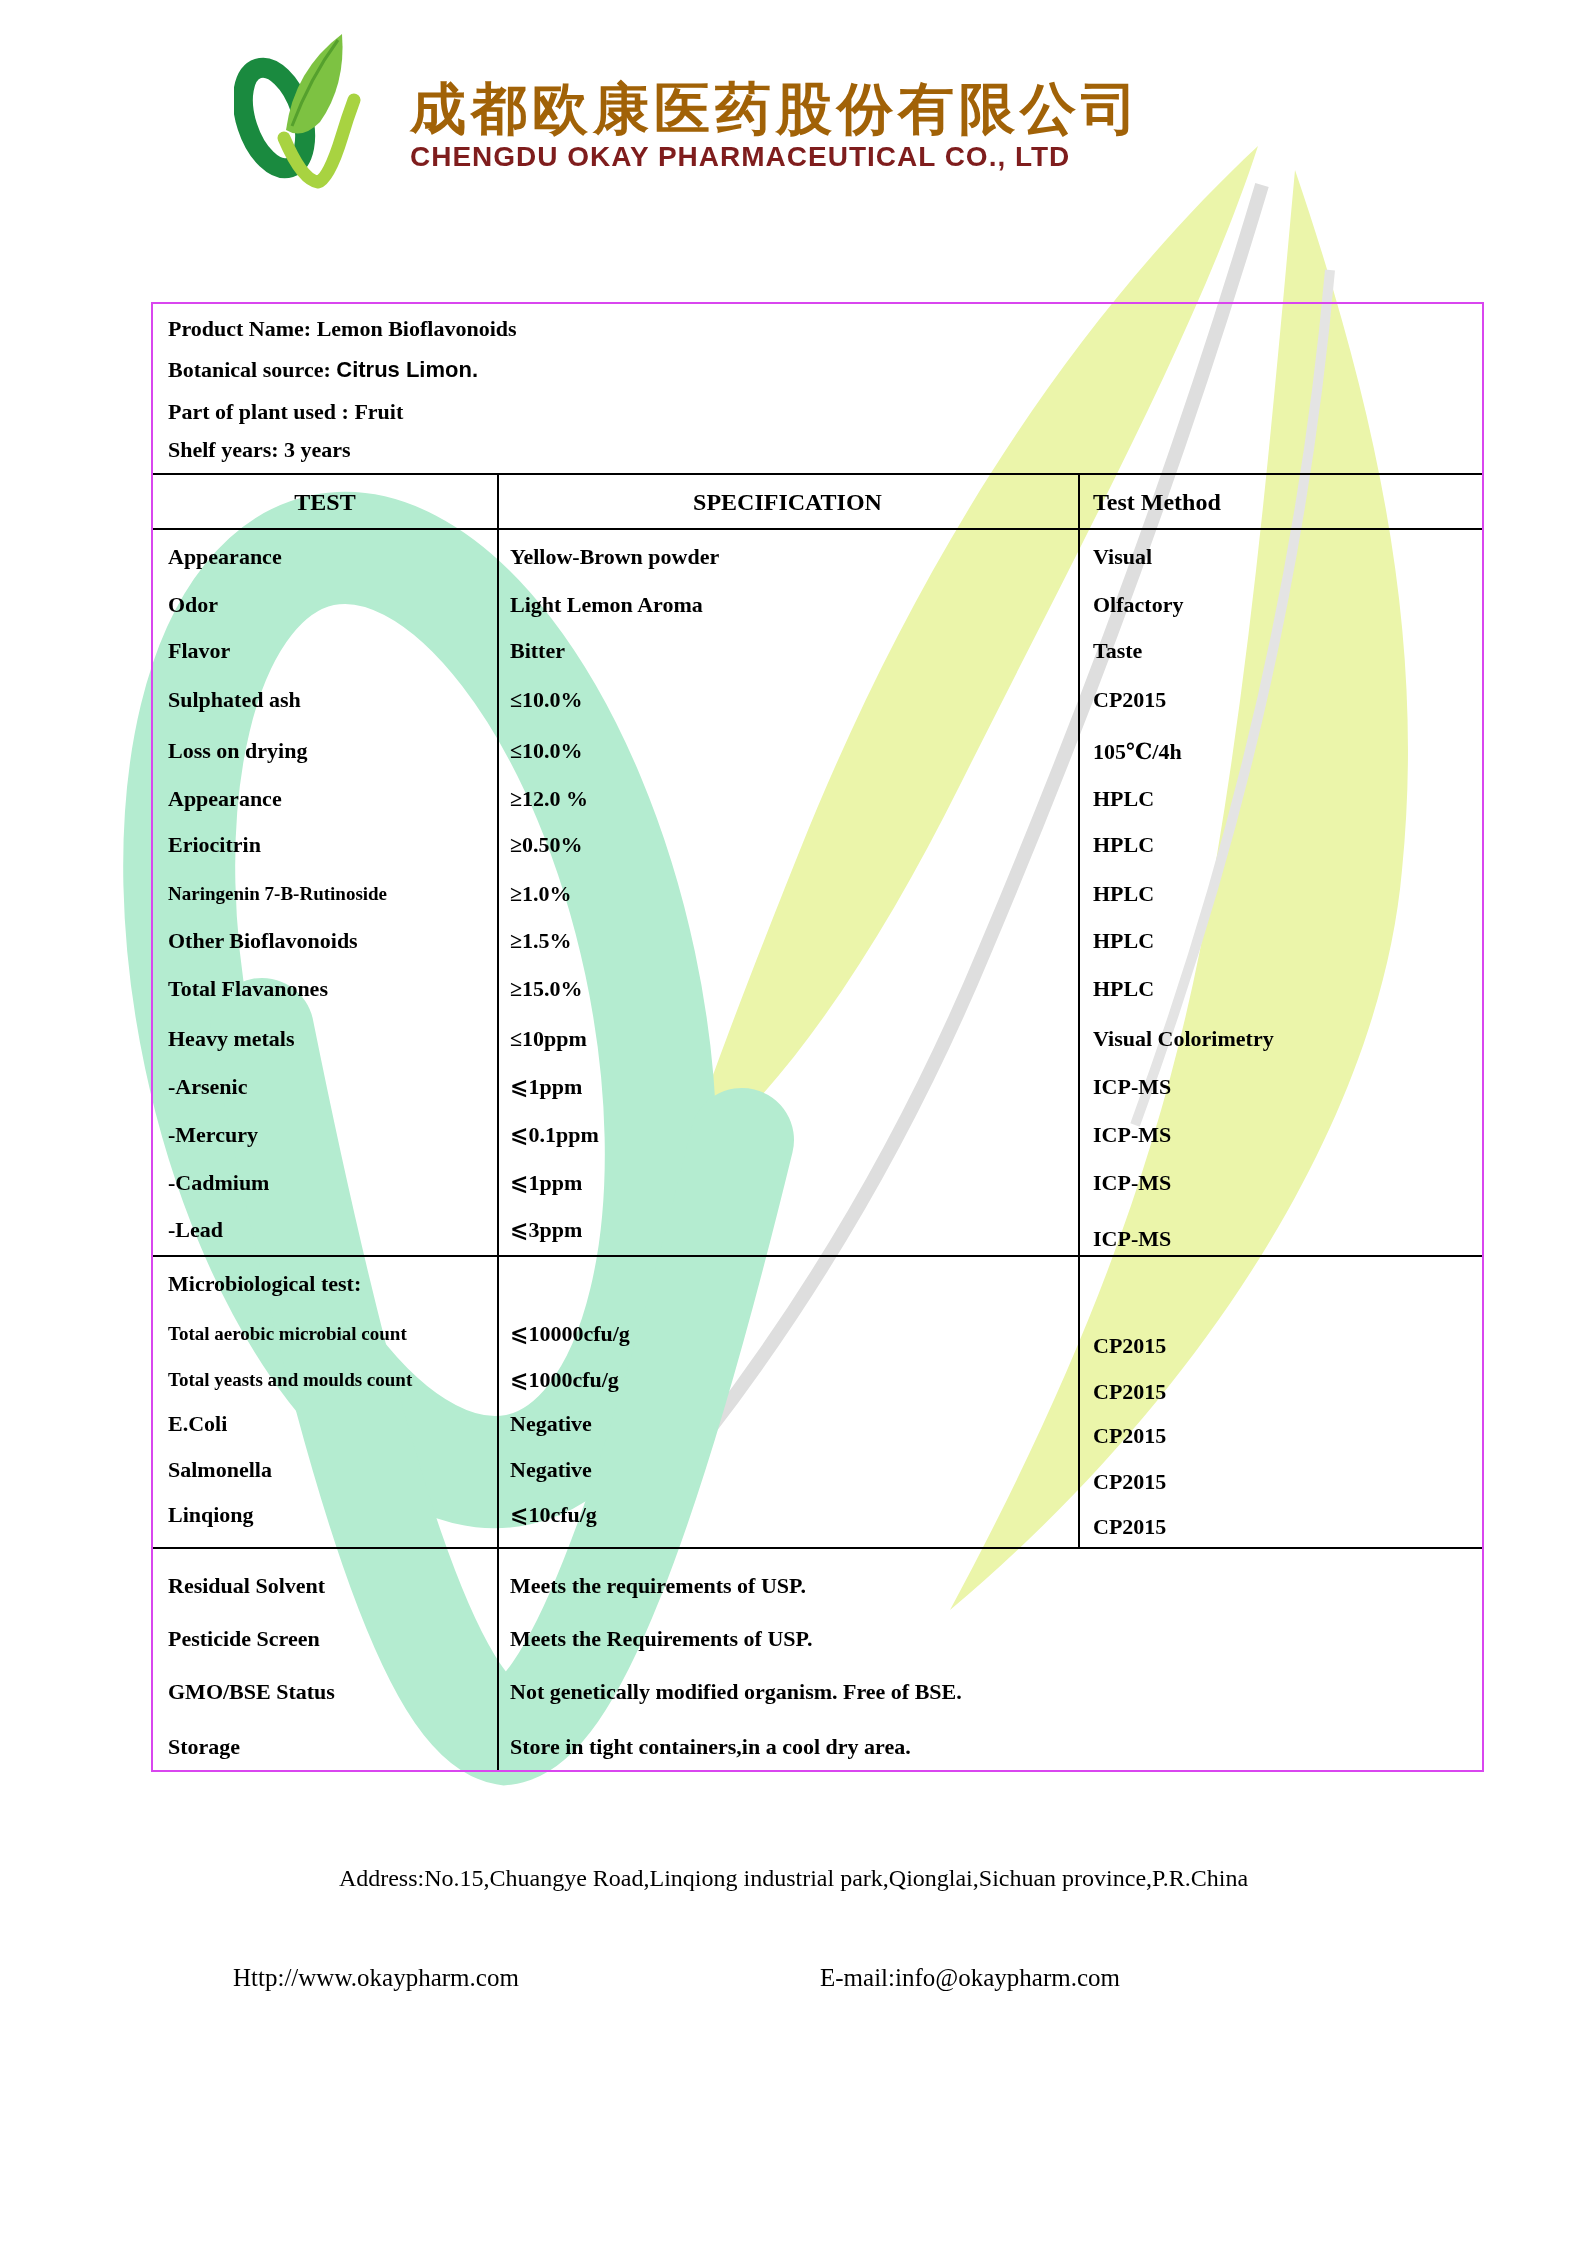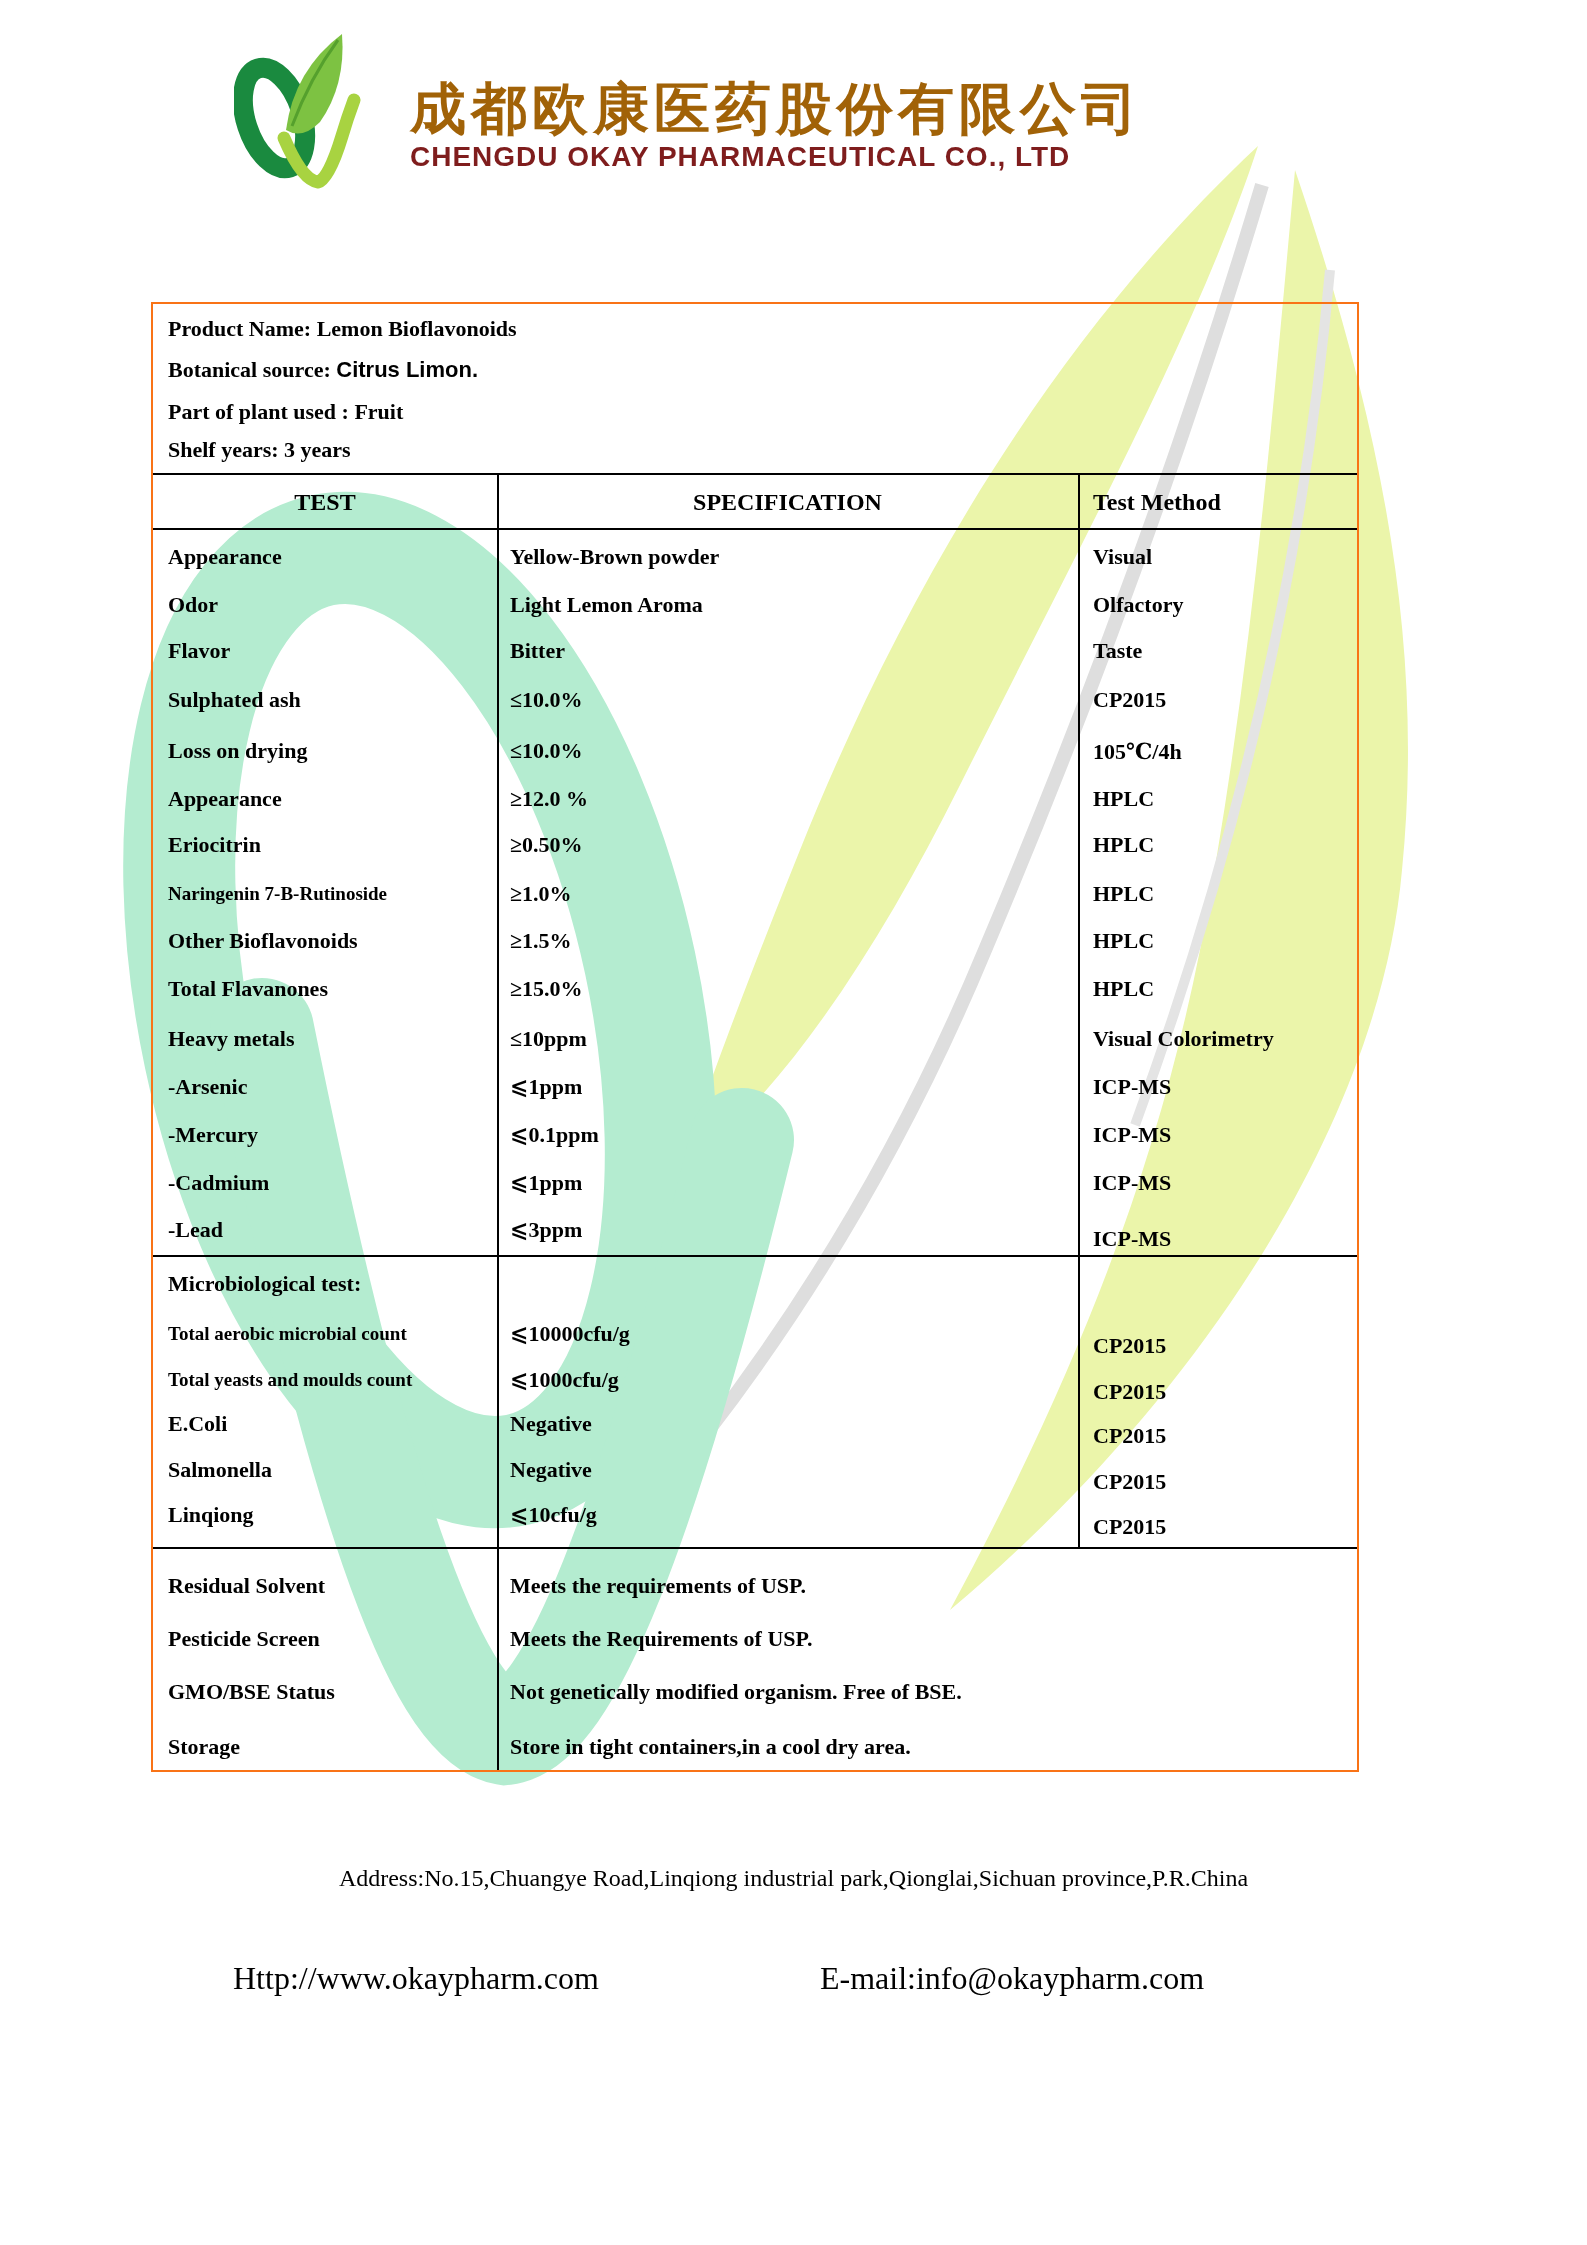--- a/index.html
+++ b/index.html
@@ -23,22 +23,22 @@
     font-family:"Liberation Sans","DejaVu Sans",sans-serif;
     font-size:28px;font-weight:bold;letter-spacing:1px;color:#7f1d1d;white-space:nowrap;
   }
   .doc-title{
     position:absolute;left:0;top:220px;width:100%;text-align:center;
     font-size:43px;font-weight:bold;margin:0;
   }
 
   
   .spec-table{
-    position:absolute;left:151px;top:302px;width:1208px;height:1470px;
-    border:2px solid #f97316;box-sizing:border-box;
+    position:absolute;left:151px;top:302px;width:1333px;height:1470px;
+    border:2px solid #d946ef;box-sizing:border-box;
   }
   .hline{position:absolute;left:0;right:0;height:2px;background:#000;}
   .vline{position:absolute;width:2px;background:#000;}
   .row{position:absolute;left:0;width:100%;height:0;}
   .cell{position:absolute;transform:translateY(-50%);white-space:nowrap;
         font-size:22px;font-weight:bold;}
   .c-test{left:15px;}
   .c-spec{left:357px;font-family:"Liberation Serif","DejaVu Serif","DejaVu Sans",serif;}
   .c-method{left:940px;}
   .cell.small{font-size:19px;}
@@ -48,21 +48,21 @@
         font-size:22px;font-weight:bold;}
   .info-val-sans{font-family:"Liberation Sans","DejaVu Sans",sans-serif;}
   .hdr{position:absolute;transform:translateY(-50%);font-size:24px;font-weight:bold;white-space:nowrap;}
   .hdr-test{left:0;width:344px;text-align:center;}
   .hdr-spec{left:344px;width:581px;text-align:center;}
   .hdr-method{left:940px;}
 
   
   .footer-line{position:absolute;left:0;width:100%;text-align:center;
     font-size:24px;font-weight:normal;transform:translateY(-50%);}
-  .footer-abs{position:absolute;transform:translateY(-50%);font-size:32px;white-space:nowrap;}
+  .footer-abs{position:absolute;transform:translateY(-50%);font-size:25px;white-space:nowrap;}
 </style>
 </head>
 <body>
 
 <div class="page">
 
   <svg class="wm" viewBox="0 0 1587 2245" aria-hidden="true">
 
     <path d="M1258,146 C1050,340 900,600 800,850 C740,1000 700,1105 680,1175 C790,1085 880,945 960,785 C1080,545 1200,325 1258,146 Z" fill="#ebf5aa"></path>
     <path d="M1295,170 C1380,420 1425,640 1402,870 C1380,1120 1200,1400 950,1610 C1090,1350 1160,1150 1200,950 C1250,690 1272,420 1295,170 Z" fill="#ebf5aa"></path>

